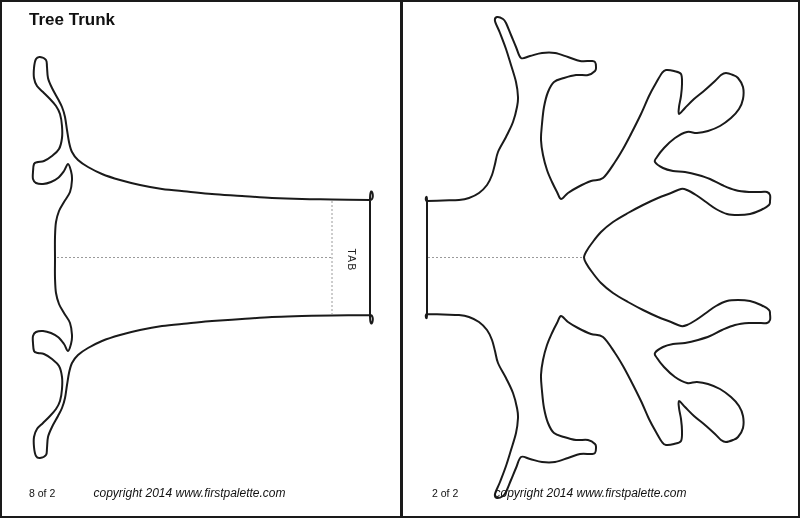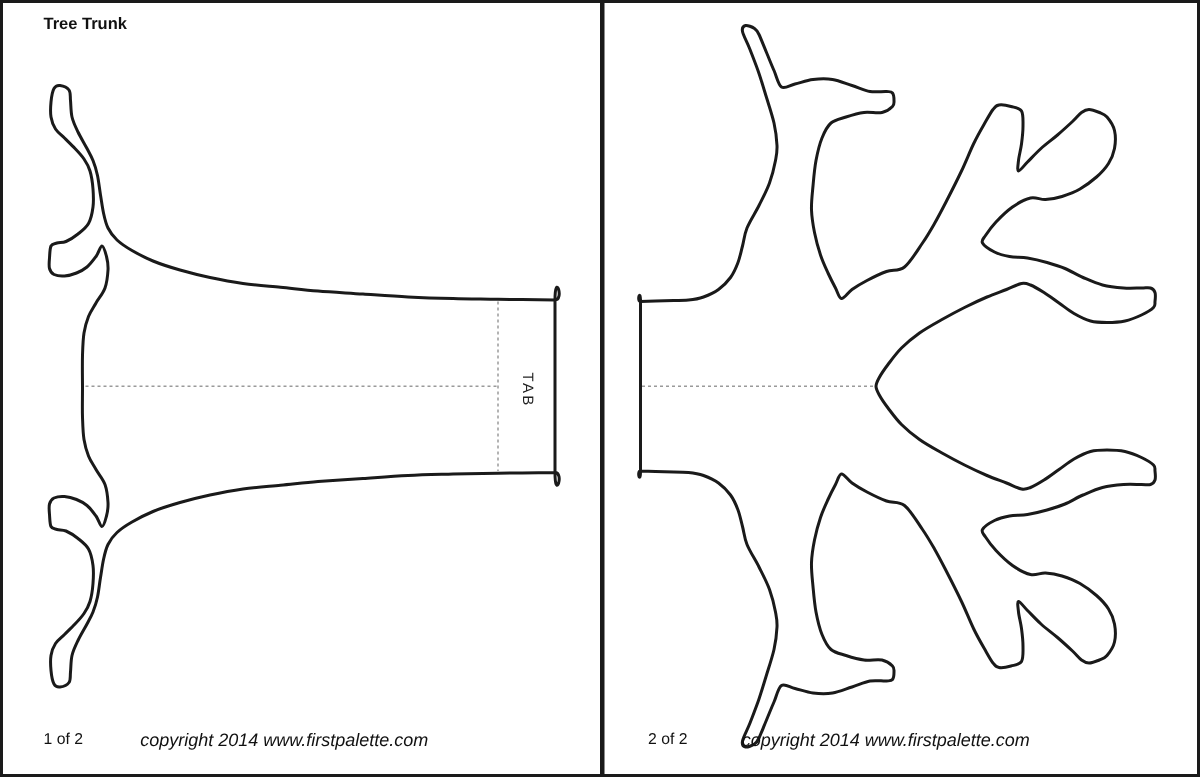--- a/index.html
+++ b/index.html
@@ -6,21 +6,21 @@
   #sheet{
     position:relative;width:800px;height:518px;background:#fff;
     box-sizing:border-box;border:2px solid #1a1a1a;overflow:hidden;
   }
   .page{position:absolute;top:0;height:100%;}
   #page1{left:0;width:398px;}
   #page2{left:401px;width:461px;}
   #divider{position:absolute;left:398px;top:0;width:3px;height:100%;background:#1a1a1a;}
   .page svg{position:absolute;left:0;top:0;}
   .doc-title{
-    position:absolute;left:27px;top:8px;font-size:11px;font-weight:600;color:#111;
+    position:absolute;left:27px;top:8px;font-size:17px;font-weight:600;color:#111;
   }
   .page-label{
     position:absolute;left:27px;top:485px;font-size:10.5px;color:#111;
   }
   .copyright{
     position:absolute;top:484px;left:0;width:375px;text-align:center;
     font-size:12px;font-style:italic;color:#111;
   }
   .tab-text{
     font-family:"Liberation Sans",sans-serif;font-size:10px;letter-spacing:1.5px;fill:#222;
@@ -32,21 +32,21 @@
 <div id="sheet">
 
   <div class="page" id="page1">
     <svg width="398" height="518" viewBox="0 0 398 518">
       <path id="trunkPath" fill="none" stroke="#1a1a1a" stroke-width="2" stroke-linejoin="round" stroke-linecap="round" d="M368,198C368.0,178.8 374.3,198.1 368,198C361.7,197.9 341.3,197.7 330,197.5C318.7,197.3 310.0,197.3 300,197C290.0,196.8 280.0,196.5 270,196C260.0,195.5 250.0,194.7 240,194C230.0,193.3 219.2,192.8 210,192C200.8,191.3 193.3,190.3 185,189.5C176.7,188.7 167.8,188.1 160,187C152.2,185.9 145.0,184.5 138,183C131.0,181.5 124.3,179.8 118,178C111.7,176.2 105.3,174.2 100,172C94.7,169.8 90.0,167.3 86,165C82.0,162.7 78.7,160.5 76,158C73.3,155.5 71.5,153.0 70,150C68.5,147.0 67.8,143.7 67,140C66.2,136.3 65.7,132.2 65,128C64.3,123.8 63.8,118.8 63,115C62.2,111.2 61.2,108.0 60,105C58.8,102.0 57.7,100.2 56,97C54.3,93.8 51.7,89.5 50,86C48.3,82.5 46.8,79.5 46,76C45.2,72.5 45.3,68.0 45,65C44.7,62.0 45.2,59.7 44,58C42.8,56.3 39.7,55.2 38,55C36.3,54.8 35.0,55.2 34,57C33.0,58.8 32.3,62.8 32,66C31.7,69.2 31.5,73.0 32,76C32.5,79.0 33.5,81.7 35,84C36.5,86.3 38.8,87.8 41,90C43.2,92.2 45.8,94.7 48,97C50.2,99.3 52.3,101.5 54,104C55.7,106.5 57.0,108.7 58,112C59.0,115.3 59.7,120.0 60,124C60.3,128.0 60.5,132.2 60,136C59.5,139.8 58.7,144.0 57,147C55.3,150.0 52.5,152.0 50,154C47.5,156.0 44.3,158.0 42,159C39.7,160.0 37.7,159.5 36,160C34.3,160.5 32.8,160.3 32,162C31.2,163.7 31.2,167.5 31,170C30.8,172.5 30.5,175.2 31,177C31.5,178.8 32.3,180.2 34,181C35.7,181.8 38.5,182.2 41,182C43.5,181.8 46.5,181.0 49,180C51.5,179.0 53.8,177.8 56,176C58.2,174.2 60.3,171.3 62,169C63.7,166.7 64.8,162.0 66,162C67.2,162.0 68.3,166.3 69,169C69.7,171.7 70.2,174.5 70,178C69.8,181.5 69.3,186.3 68,190C66.7,193.7 63.8,196.8 62,200C60.2,203.2 58.3,205.7 57,209C55.7,212.3 54.7,215.7 54,220C53.3,224.3 53.2,228.8 53,235C52.8,241.2 53.0,250.2 53,257C53.0,263.8 52.8,270.3 53,276C53.2,281.7 53.3,286.7 54,291C54.7,295.3 55.7,298.7 57,302C58.3,305.3 60.2,307.8 62,311C63.8,314.2 66.7,317.3 68,321C69.3,324.7 69.8,329.5 70,333C70.2,336.5 69.7,339.3 69,342C68.3,344.7 67.2,349.0 66,349C64.8,349.0 63.7,344.3 62,342C60.3,339.7 58.2,336.8 56,335C53.8,333.2 51.5,332.0 49,331C46.5,330.0 43.5,329.2 41,329C38.5,328.8 35.7,329.2 34,330C32.3,330.8 31.5,332.2 31,334C30.5,335.8 30.8,338.5 31,341C31.2,343.5 31.2,347.3 32,349C32.8,350.7 34.3,350.5 36,351C37.7,351.5 39.7,351.0 42,352C44.3,353.0 47.5,355.0 50,357C52.5,359.0 55.3,361.0 57,364C58.7,367.0 59.5,371.2 60,375C60.5,378.8 60.3,383.0 60,387C59.7,391.0 59.0,395.7 58,399C57.0,402.3 55.7,404.5 54,407C52.3,409.5 50.2,411.7 48,414C45.8,416.3 43.2,418.8 41,421C38.8,423.2 36.5,424.7 35,427C33.5,429.3 32.5,432.0 32,435C31.5,438.0 31.7,441.8 32,445C32.3,448.2 33.0,452.2 34,454C35.0,455.8 36.3,456.2 38,456C39.7,455.8 42.8,454.7 44,453C45.2,451.3 44.7,449.0 45,446C45.3,443.0 45.2,438.5 46,435C46.8,431.5 48.3,428.5 50,425C51.7,421.5 54.3,417.2 56,414C57.7,410.8 58.8,409.0 60,406C61.2,403.0 62.2,399.8 63,396C63.8,392.2 64.3,387.2 65,383C65.7,378.8 66.2,374.7 67,371C67.8,367.3 68.5,364.0 70,361C71.5,358.0 73.3,355.5 76,353C78.7,350.5 82.0,348.3 86,346C90.0,343.7 94.7,341.2 100,339C105.3,336.8 111.7,334.8 118,333C124.3,331.2 131.0,329.5 138,328C145.0,326.5 152.2,325.1 160,324C167.8,322.9 176.7,322.3 185,321.5C193.3,320.7 200.8,319.8 210,319C219.2,318.3 230.0,317.7 240,317C250.0,316.3 260.0,315.5 270,315C280.0,314.5 290.0,314.3 300,314C310.0,313.8 318.7,313.7 330,313.5C341.3,313.3 361.7,313.1 368,313C374.3,312.9 368.0,332.2 368,313C368.0,293.8 368.0,217.2 368,198Z"></path>
       <line x1="55" y1="255.5" x2="330" y2="255.5" stroke="#9a9a9a" stroke-width="1" stroke-dasharray="2 2"></line>
       <line x1="330" y1="199" x2="330" y2="312" stroke="#9a9a9a" stroke-width="1" stroke-dasharray="2 2"></line>
       <text class="tab-text" x="352" y="255" text-anchor="middle" dominant-baseline="middle" transform="rotate(90 349 255)">TAB</text>
     </svg>
     <div class="doc-title">Tree Trunk</div>
-    <div class="page-label">1 of 2</div>
+    <div class="page-label">8 of 2</div>
     <div class="copyright">copyright 2014 www.firstpalette.com</div>
   </div>
 
   <div id="divider"></div>
 
   <div class="page" id="page2">
     <svg width="397" height="518" viewBox="0 0 397 518">
       <path id="branchPath" fill="none" stroke="#1a1a1a" stroke-width="2" stroke-linejoin="round" stroke-linecap="round" d="M24,255.5C24.0,236.7 24.0,208.4 24,199C24.0,189.6 21.3,199.1 24,199C26.7,198.9 34.7,198.7 40,198.5C45.3,198.3 51.7,198.4 56,198C60.3,197.6 62.7,197.2 66,196C69.3,194.8 73.0,193.2 76,191C79.0,188.8 81.8,186.0 84,183C86.2,180.0 87.7,176.5 89,173C90.3,169.5 91.0,165.8 92,162C93.0,158.2 93.2,154.5 95,150C96.8,145.5 100.5,140.0 103,135C105.5,130.0 108.2,125.0 110,120C111.8,115.0 113.2,109.2 114,105C114.8,100.8 115.2,99.2 115,95C114.8,90.8 114.2,85.3 113,80C111.8,74.7 109.7,68.5 108,63C106.3,57.5 104.8,52.3 103,47C101.2,41.7 98.8,35.7 97,31C95.2,26.3 92.5,21.7 92,19C91.5,16.3 92.7,15.3 94,15C95.3,14.7 98.5,16.0 100,17C101.5,18.0 101.7,18.3 103,21C104.3,23.7 106.3,29.0 108,33C109.7,37.0 111.3,41.2 113,45C114.7,48.8 115.7,54.5 118,56C120.3,57.5 123.5,54.8 127,54C130.5,53.2 134.8,51.5 139,51C143.2,50.5 147.7,50.3 152,51C156.3,51.7 160.8,53.7 165,55C169.2,56.3 173.2,58.3 177,59C180.8,59.7 185.5,58.8 188,59C190.5,59.2 191.2,59.0 192,60C192.8,61.0 193.0,63.5 193,65C193.0,66.5 193.3,67.7 192,69C190.7,70.3 188.2,72.3 185,73C181.8,73.7 177.0,72.5 173,73C169.0,73.5 164.7,74.8 161,76C157.3,77.2 153.7,77.7 151,80C148.3,82.3 146.7,85.8 145,90C143.3,94.2 142.0,99.7 141,105C140.0,110.3 139.5,116.5 139,122C138.5,127.5 137.8,132.8 138,138C138.2,143.2 139.0,148.0 140,153C141.0,158.0 142.5,163.5 144,168C145.5,172.5 147.3,176.3 149,180C150.7,183.7 152.5,187.2 154,190C155.5,192.8 156.2,196.8 158,197C159.8,197.2 162.2,193.0 165,191C167.8,189.0 171.2,187.0 175,185C178.8,183.0 183.8,180.5 188,179C192.2,177.5 196.0,179.2 200,176C204.0,172.8 208.7,164.8 212,160C215.3,155.2 217.3,151.7 220,147C222.7,142.3 225.0,137.8 228,132C231.0,126.2 235.0,118.3 238,112C241.0,105.7 243.5,99.2 246,94C248.5,88.8 250.8,84.8 253,81C255.2,77.2 257.3,73.2 259,71C260.7,68.8 261.0,68.3 263,68C265.0,67.7 268.5,68.3 271,69C273.5,69.7 276.7,69.8 278,72C279.3,74.2 279.0,78.3 279,82C279.0,85.7 278.5,90.2 278,94C277.5,97.8 276.3,102.0 276,105C275.7,108.0 275.0,111.8 276,112C277.0,112.2 279.5,108.5 282,106C284.5,103.5 287.7,100.0 291,97C294.3,94.0 298.5,91.0 302,88C305.5,85.0 309.3,81.5 312,79C314.7,76.5 316.2,74.3 318,73C319.8,71.7 321.0,71.0 323,71C325.0,71.0 328.0,72.2 330,73C332.0,73.8 333.3,74.0 335,76C336.7,78.0 339.2,81.5 340,85C340.8,88.5 340.7,93.3 340,97C339.3,100.7 338.0,103.8 336,107C334.0,110.2 331.2,113.2 328,116C324.8,118.8 320.8,121.8 317,124C313.2,126.2 308.8,127.8 305,129C301.2,130.2 297.5,130.8 294,131C290.5,131.2 287.7,129.2 284,130C280.3,130.8 275.8,133.3 272,136C268.2,138.7 264.0,142.8 261,146C258.0,149.2 255.5,152.7 254,155C252.5,157.3 251.0,158.2 252,160C253.0,161.8 257.0,164.5 260,166C263.0,167.5 266.3,168.3 270,169C273.7,169.7 277.8,169.3 282,170C286.2,170.7 290.8,171.8 295,173C299.2,174.2 303.0,175.3 307,177C311.0,178.7 314.8,181.2 319,183C323.2,184.8 327.5,186.8 332,188C336.5,189.2 341.7,189.7 346,190C350.3,190.3 355.0,190.0 358,190C361.0,190.0 362.5,189.5 364,190C365.5,190.5 366.5,191.5 367,193C367.5,194.5 367.2,197.3 367,199C366.8,200.7 367.5,201.5 366,203C364.5,204.5 361.2,206.5 358,208C354.8,209.5 350.8,211.2 347,212C343.2,212.8 338.8,213.0 335,213C331.2,213.0 327.7,213.0 324,212C320.3,211.0 316.5,209.0 313,207C309.5,205.0 306.3,202.3 303,200C299.7,197.7 296.2,195.0 293,193C289.8,191.0 286.5,189.0 284,188C281.5,187.0 280.7,186.5 278,187C275.3,187.5 271.8,189.5 268,191C264.2,192.5 259.7,194.0 255,196C250.3,198.0 245.0,200.5 240,203C235.0,205.5 230.0,208.2 225,211C220.0,213.8 214.5,216.8 210,220C205.5,223.2 201.5,226.5 198,230C194.5,233.5 191.5,237.7 189,241C186.5,244.3 184.3,247.6 183,250C181.7,252.4 181.0,253.7 181,255.5C181.0,257.3 181.7,258.6 183,261C184.3,263.4 186.5,266.7 189,270C191.5,273.3 194.5,277.5 198,281C201.5,284.5 205.5,287.8 210,291C214.5,294.2 220.0,297.2 225,300C230.0,302.8 235.0,305.5 240,308C245.0,310.5 250.3,313.0 255,315C259.7,317.0 264.2,318.5 268,320C271.8,321.5 275.3,323.5 278,324C280.7,324.5 281.5,324.0 284,323C286.5,322.0 289.8,320.0 293,318C296.2,316.0 299.7,313.3 303,311C306.3,308.7 309.5,306.0 313,304C316.5,302.0 320.3,300.0 324,299C327.7,298.0 331.2,298.0 335,298C338.8,298.0 343.2,298.2 347,299C350.8,299.8 354.8,301.5 358,303C361.2,304.5 364.5,306.5 366,308C367.5,309.5 366.8,310.3 367,312C367.2,313.7 367.5,316.5 367,318C366.5,319.5 365.5,320.5 364,321C362.5,321.5 361.0,321.0 358,321C355.0,321.0 350.3,320.7 346,321C341.7,321.3 336.5,321.8 332,323C327.5,324.2 323.2,326.2 319,328C314.8,329.8 311.0,332.3 307,334C303.0,335.7 299.2,336.8 295,338C290.8,339.2 286.2,340.3 282,341C277.8,341.7 273.7,341.3 270,342C266.3,342.7 263.0,343.5 260,345C257.0,346.5 253.0,349.2 252,351C251.0,352.8 252.5,353.7 254,356C255.5,358.3 258.0,361.8 261,365C264.0,368.2 268.2,372.3 272,375C275.8,377.7 280.3,380.2 284,381C287.7,381.8 290.5,379.8 294,380C297.5,380.2 301.2,380.8 305,382C308.8,383.2 313.2,384.8 317,387C320.8,389.2 324.8,392.2 328,395C331.2,397.8 334.0,400.8 336,404C338.0,407.2 339.3,410.3 340,414C340.7,417.7 340.8,422.5 340,426C339.2,429.5 336.7,433.0 335,435C333.3,437.0 332.0,437.2 330,438C328.0,438.8 325.0,440.0 323,440C321.0,440.0 319.8,439.3 318,438C316.2,436.7 314.7,434.5 312,432C309.3,429.5 305.5,426.0 302,423C298.5,420.0 294.3,417.0 291,414C287.7,411.0 284.5,407.5 282,405C279.5,402.5 277.0,398.8 276,399C275.0,399.2 275.7,403.0 276,406C276.3,409.0 277.5,413.2 278,417C278.5,420.8 279.0,425.3 279,429C279.0,432.7 279.3,436.8 278,439C276.7,441.2 273.5,441.3 271,442C268.5,442.7 265.0,443.3 263,443C261.0,442.7 260.7,442.2 259,440C257.3,437.8 255.2,433.8 253,430C250.8,426.2 248.5,422.2 246,417C243.5,411.8 241.0,405.3 238,399C235.0,392.7 231.0,384.8 228,379C225.0,373.2 222.7,368.7 220,364C217.3,359.3 215.3,355.8 212,351C208.7,346.2 204.0,338.2 200,335C196.0,331.8 192.2,333.5 188,332C183.8,330.5 178.8,328.0 175,326C171.2,324.0 167.8,322.0 165,320C162.2,318.0 159.8,313.8 158,314C156.2,314.2 155.5,318.2 154,321C152.5,323.8 150.7,327.3 149,331C147.3,334.7 145.5,338.5 144,343C142.5,347.5 141.0,353.0 140,358C139.0,363.0 138.2,367.8 138,373C137.8,378.2 138.5,383.5 139,389C139.5,394.5 140.0,400.7 141,406C142.0,411.3 143.3,416.8 145,421C146.7,425.2 148.3,428.7 151,431C153.7,433.3 157.3,433.8 161,435C164.7,436.2 169.0,437.5 173,438C177.0,438.5 181.8,437.3 185,438C188.2,438.7 190.7,440.7 192,442C193.3,443.3 193.0,444.5 193,446C193.0,447.5 192.8,450.0 192,451C191.2,452.0 190.5,451.8 188,452C185.5,452.2 180.8,451.3 177,452C173.2,452.7 169.2,454.7 165,456C160.8,457.3 156.3,459.3 152,460C147.7,460.7 143.2,460.5 139,460C134.8,459.5 130.5,457.8 127,457C123.5,456.2 120.3,453.5 118,455C115.7,456.5 114.7,462.2 113,466C111.3,469.8 109.7,474.0 108,478C106.3,482.0 104.3,487.3 103,490C101.7,492.7 101.5,493.0 100,494C98.5,495.0 95.3,496.3 94,496C92.7,495.7 91.5,494.7 92,492C92.5,489.3 95.2,484.7 97,480C98.8,475.3 101.2,469.3 103,464C104.8,458.7 106.3,453.5 108,448C109.7,442.5 111.8,436.3 113,431C114.2,425.7 114.8,420.2 115,416C115.2,411.8 114.8,410.2 114,406C113.2,401.8 111.8,396.0 110,391C108.2,386.0 105.5,381.0 103,376C100.5,371.0 96.8,365.5 95,361C93.2,356.5 93.0,352.8 92,349C91.0,345.2 90.3,341.5 89,338C87.7,334.5 86.2,331.0 84,328C81.8,325.0 79.0,322.2 76,320C73.0,317.8 69.3,316.2 66,315C62.7,313.8 60.3,313.4 56,313C51.7,312.6 45.3,312.7 40,312.5C34.7,312.3 26.7,312.1 24,312C21.3,311.9 24.0,321.4 24,312C24.0,302.6 24.0,274.3 24,255.5Z"></path>
       <line x1="25" y1="255.5" x2="181" y2="255.5" stroke="#9a9a9a" stroke-width="1" stroke-dasharray="2 2"></line>
     </svg>

